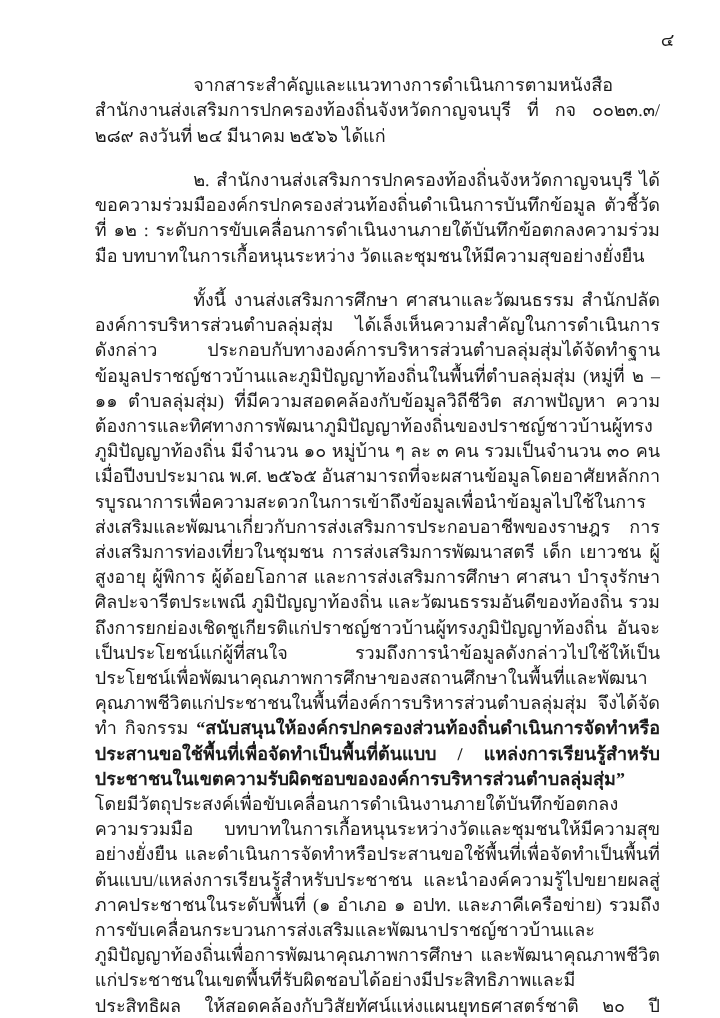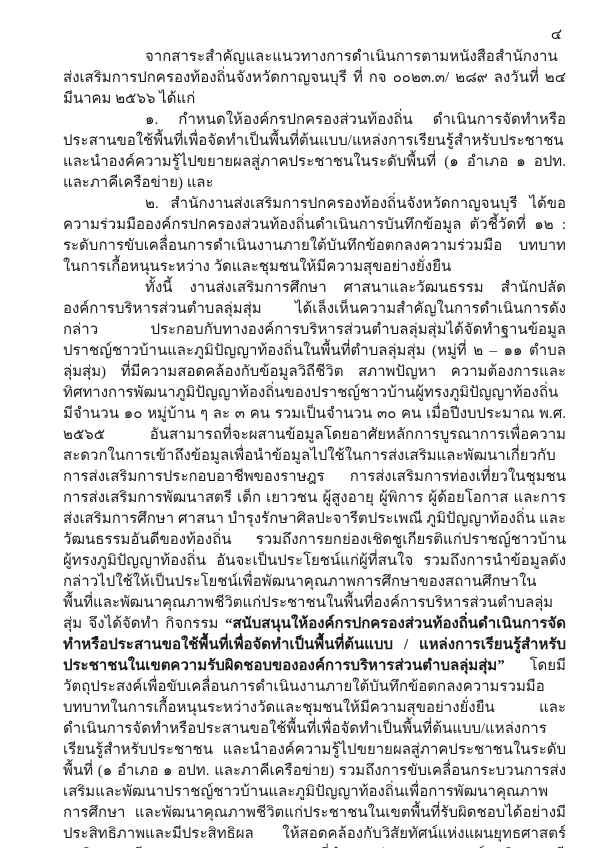--- a/index.html
+++ b/index.html
@@ -12,33 +12,32 @@
     overflow:hidden;
   }
   .page{position:relative;width:600px;height:848px;background:#fff;overflow:hidden;}
   .page-number{
     position:absolute;top:26px;right:38px;font-size:15px;line-height:16px;
   }
   .content{
     position:absolute;left:63px;top:46px;width:503px;
   }
   .para{
-    margin:0;font-size:15px;line-height:21px;text-align:justify;
+    margin:16px;font-size:15px;line-height:21px;text-align:justify;
     text-indent:82px;word-break:normal;
   }
   .seg-b{font-weight:bold;}
 </style>
 </head>
 <body>
 
 <div class="page">
   <div class="page-number">๔</div>
 
   <div class="content">
     <div id="paragraphs">
         <p class="para"><span>จากสาระสำคัญและแนวทางการดำเนินการตามหนังสือสำนักงานส่งเสริมการปกครองท้องถิ่นจังหวัดกาญจนบุรี ที่ กจ ๐๐๒๓.๓/ ๒๘๙  ลงวันที่ ๒๔ มีนาคม ๒๕๖๖ ได้แก่</span></p>
-        <p class="para"><span>๑. กำหนดให้องค์กรปกครองส่วนท้องถิ่น ดำเนินการจัดทำหรือประสานขอใช้พื้นที่เพื่อจัดทำเป็นพื้นที่ต้นแบบ/แหล่งการเรียนรู้สำหรับประชาชน และนำองค์ความรู้ไปขยายผลสู่ภาคประชาชนในระดับพื้นที่ (๑ อำเภอ ๑ อปท. และภาคีเครือข่าย)  และ</span></p>
         <p class="para"><span>๒. สำนักงานส่งเสริมการปกครองท้องถิ่นจังหวัดกาญจนบุรี ได้ขอความร่วมมือองค์กรปกครองส่วนท้องถิ่นดำเนินการบันทึกข้อมูล ตัวชี้วัดที่ ๑๒ : ระดับการขับเคลื่อนการดำเนินงานภายใต้บันทึกข้อตกลงความร่วมมือ บทบาทในการเกื้อหนุนระหว่าง วัดและชุมชนให้มีความสุขอย่างยั่งยืน</span></p>
         <p class="para"><span>ทั้งนี้ งานส่งเสริมการศึกษา ศาสนาและวัฒนธรรม สำนักปลัดองค์การบริหารส่วนตำบลลุ่มสุ่ม ได้เล็งเห็นความสำคัญในการดำเนินการดังกล่าว  ประกอบกับทางองค์การบริหารส่วนตำบลลุ่มสุ่มได้จัดทำฐานข้อมูลปราชญ์ชาวบ้านและภูมิปัญญาท้องถิ่นในพื้นที่ตำบลลุ่มสุ่ม (หมู่ที่ ๒ – ๑๑ ตำบลลุ่มสุ่ม) ที่มีความสอดคล้องกับข้อมูลวิถีชีวิต สภาพปัญหา ความต้องการและทิศทางการพัฒนาภูมิปัญญาท้องถิ่นของปราชญ์ชาวบ้านผู้ทรงภูมิปัญญาท้องถิ่น  มีจำนวน ๑๐ หมู่บ้าน ๆ ละ ๓ คน รวมเป็นจำนวน ๓๐ คน เมื่อปีงบประมาณ พ.ศ. ๒๕๖๕ อันสามารถที่จะผสานข้อมูลโดยอาศัยหลักการบูรณาการเพื่อความสะดวกในการเข้าถึงข้อมูลเพื่อนำข้อมูลไปใช้ในการส่งเสริมและพัฒนาเกี่ยวกับการส่งเสริมการประกอบอาชีพของราษฎร  การส่งเสริมการท่องเที่ยวในชุมชน การส่งเสริมการพัฒนาสตรี เด็ก เยาวชน ผู้สูงอายุ ผู้พิการ ผู้ด้อยโอกาส และการส่งเสริมการศึกษา ศาสนา บำรุงรักษาศิลปะจารีตประเพณี ภูมิปัญญาท้องถิ่น และวัฒนธรรมอันดีของท้องถิ่น รวมถึงการยกย่องเชิดชูเกียรติแก่ปราชญ์ชาวบ้านผู้ทรงภูมิปัญญาท้องถิ่น อันจะเป็นประโยชน์แก่ผู้ที่สนใจ รวมถึงการนำข้อมูลดังกล่าวไปใช้ให้เป็นประโยชน์เพื่อพัฒนาคุณภาพการศึกษาของสถานศึกษาในพื้นที่และพัฒนาคุณภาพชีวิตแก่ประชาชนในพื้นที่องค์การบริหารส่วนตำบลลุ่มสุ่ม จึงได้จัดทำ กิจกรรม </span><span class="seg-b">“สนับสนุนให้องค์กรปกครองส่วนท้องถิ่นดำเนินการจัดทำหรือประสานขอใช้พื้นที่เพื่อจัดทำเป็นพื้นที่ต้นแบบ / แหล่งการเรียนรู้สำหรับประชาชนในเขตความรับผิดชอบขององค์การบริหารส่วนตำบลลุ่มสุ่ม”</span><span> โดยมีวัตถุประสงค์เพื่อขับเคลื่อนการดำเนินงานภายใต้บันทึกข้อตกลงความรวมมือ บทบาทในการเกื้อหนุนระหว่างวัดและชุมชนให้มีความสุขอย่างยั่งยืน และดำเนินการจัดทำหรือประสานขอใช้พื้นที่เพื่อจัดทำเป็นพื้นที่ต้นแบบ/แหล่งการเรียนรู้สำหรับประชาชน และนำองค์ความรู้ไปขยายผลสู่ภาคประชาชนในระดับพื้นที่ (๑ อำเภอ ๑ อปท. และภาคีเครือข่าย) รวมถึงการขับเคลื่อนกระบวนการส่งเสริมและพัฒนาปราชญ์ชาวบ้านและภูมิปัญญาท้องถิ่นเพื่อการพัฒนาคุณภาพการศึกษา และพัฒนาคุณภาพชีวิตแก่ประชาชนในเขตพื้นที่รับผิดชอบได้อย่างมีประสิทธิภาพและมีประสิทธิผล ให้สอดคล้องกับวิสัยทัศน์แห่งแผนยุทธศาสตร์ชาติ ๒๐ ปี (พ.ศ.๒๕๖๑ – ๒๕๘๐) ที่กำหนดว่า “ยุทธศาสตร์ชาติ ๒๐ ปี (พ.ศ.๒๕๖๑ – ๒๕๘๐) เป็นยุทธศาสตร์ชาติ ฉบับแรกของประเทศไทยตามรัฐธรรมนูญแห่งราชอาณาจักรไทย ซึ่งจะต้องนาไปสู่ การปฏิบัติเพื่อให้ประเทศไทยบรรลุวิสัยทัศน์ </span></p>
       </div>
 
   </div>
 </div>
 
 </body></html>

